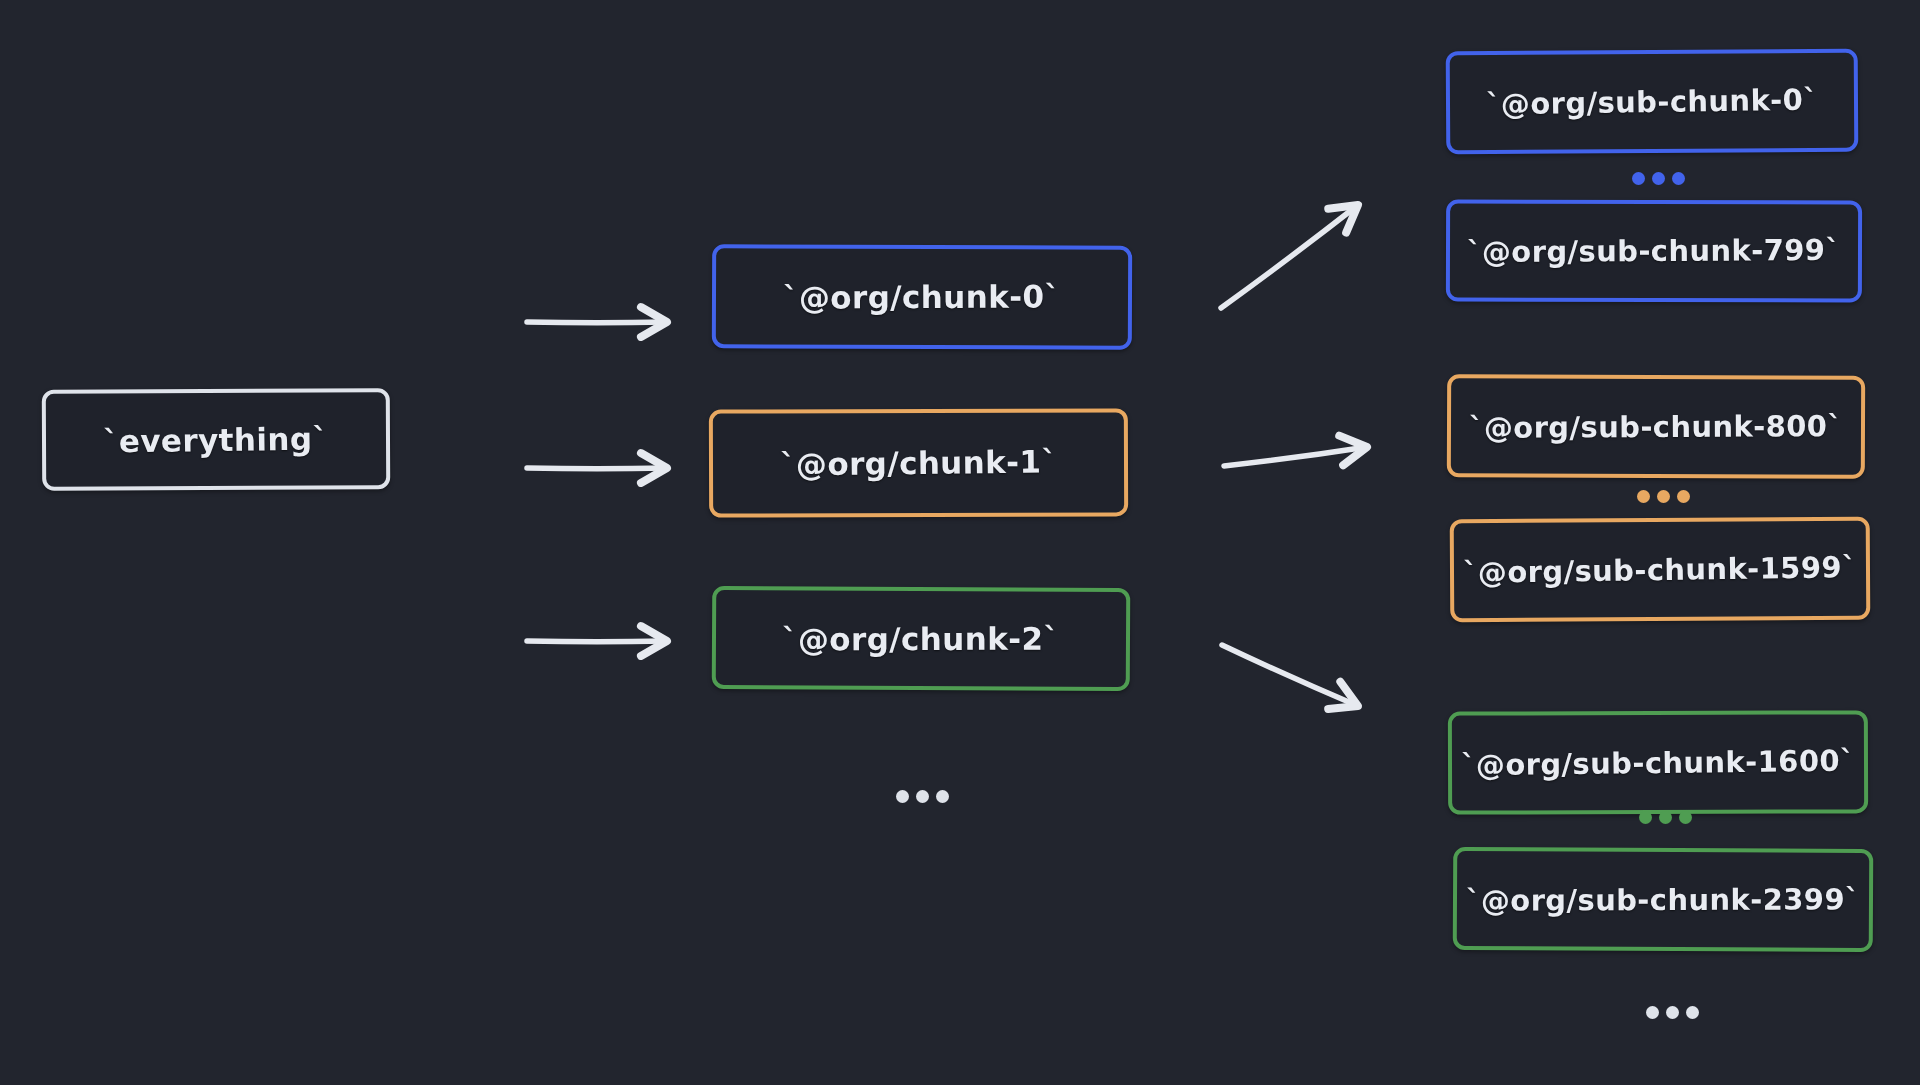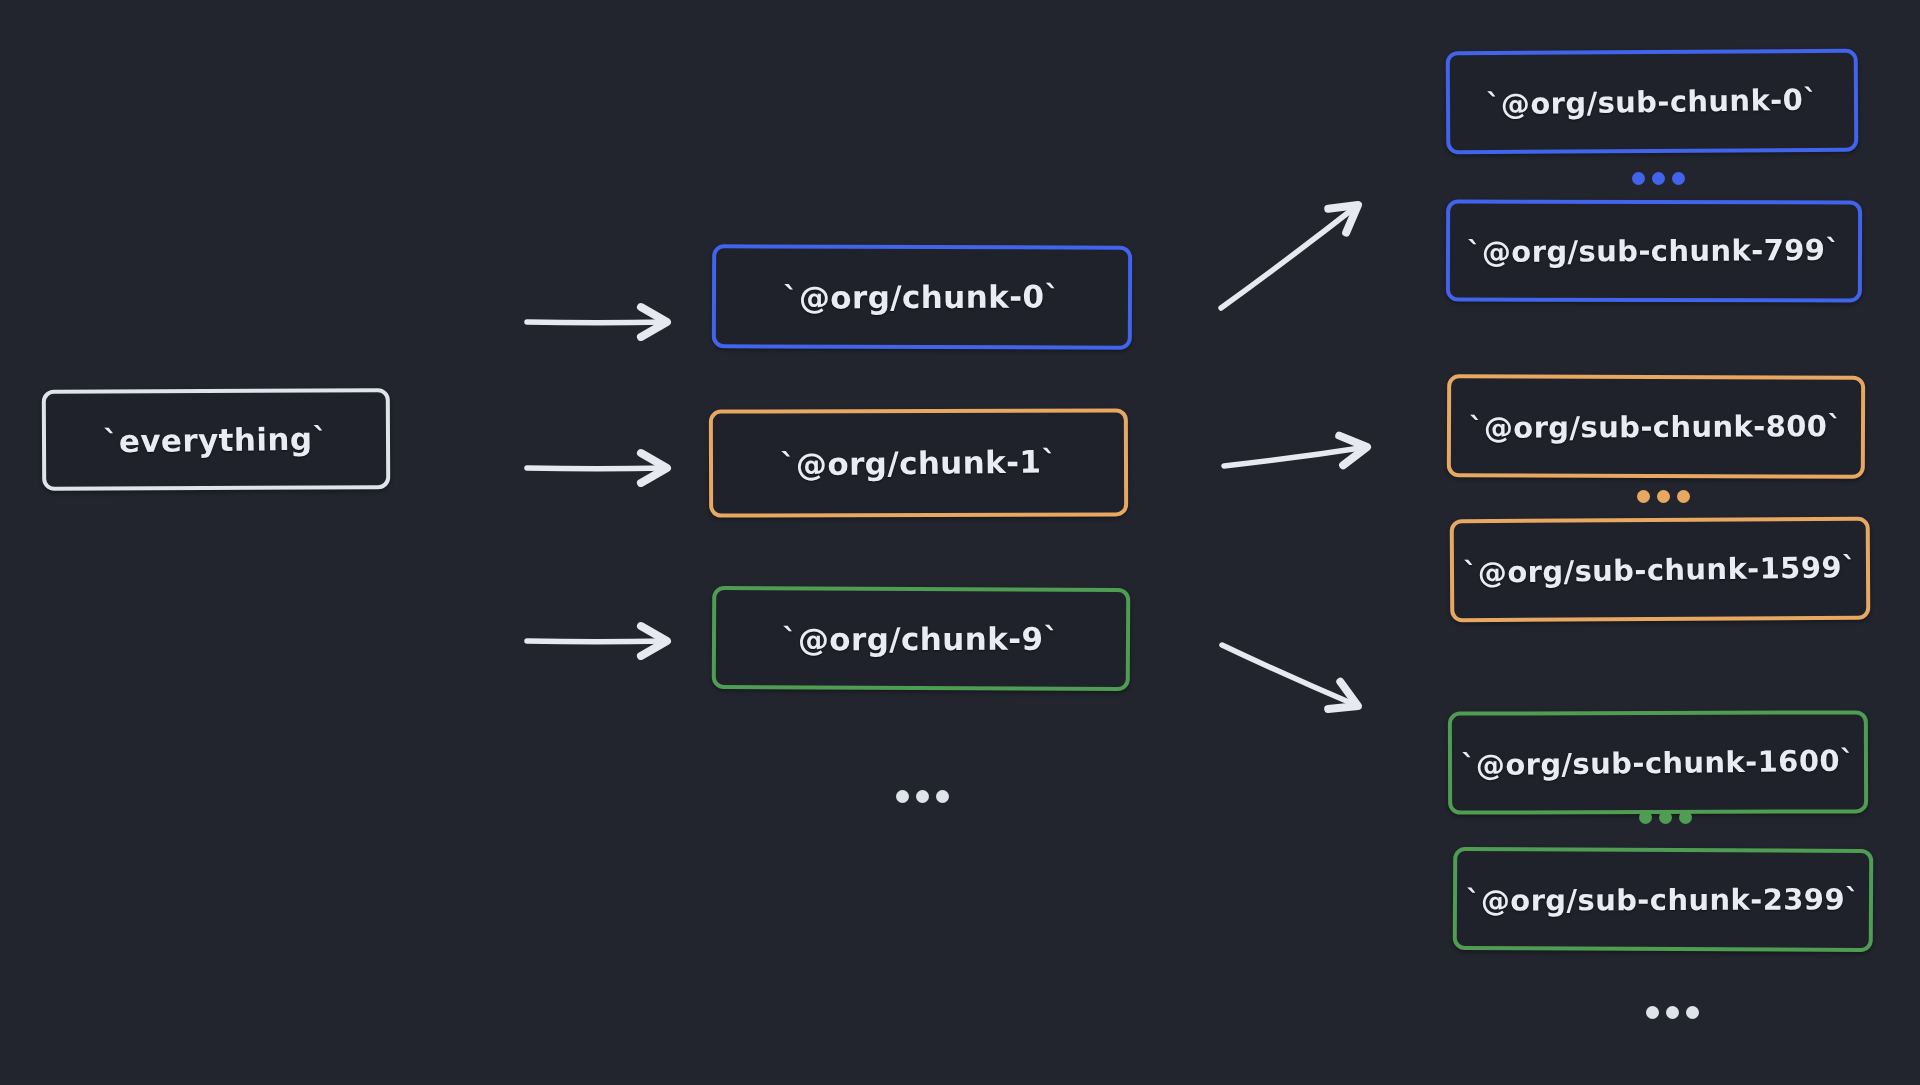--- a/index.html
+++ b/index.html
@@ -109,21 +109,21 @@
     <span class="label" style="color: rgb(233, 236, 242);">`everything`</span>
   </div>
 
   <div class="node w2" id="chunk-0" style="left: 712px; top: 245px; width: 420px; height: 104px; border-color: rgb(66, 99, 235); background: rgb(31, 34, 43);">
     <span class="label" style="color: rgb(233, 236, 242);">`@org/chunk-0`</span>
   </div>
   <div class="node w3" id="chunk-1" style="left: 709px; top: 409px; width: 419px; height: 108px; border-color: rgb(232, 168, 97); background: rgb(31, 34, 43);">
     <span class="label" style="color: rgb(233, 236, 242);">`@org/chunk-1`</span>
   </div>
   <div class="node w4" id="chunk-2" style="left: 712px; top: 587px; width: 418px; height: 103px; border-color: rgb(79, 157, 82); background: rgb(31, 34, 43);">
-    <span class="label" style="color: rgb(233, 236, 242);">`@org/chunk-9`</span>
+    <span class="label" style="color: rgb(233, 236, 242);">`@org/chunk-2`</span>
   </div>
 
   <div class="ellipsis" id="chunk-dots" style="left: 896px; top: 790px;">
     <span style="background: rgb(223, 227, 234);"></span>
       <span style="background: rgb(223, 227, 234);"></span>
       <span style="background: rgb(223, 227, 234);"></span>
   </div>
 
   <div class="node sub w5" id="sub-blue-first" style="left: 1446px; top: 50px; width: 412px; height: 103px; border-color: rgb(66, 99, 235); background: rgb(31, 34, 43);">
     <span class="label" style="color: rgb(233, 236, 242);">`@org/sub-chunk-0`</span>

